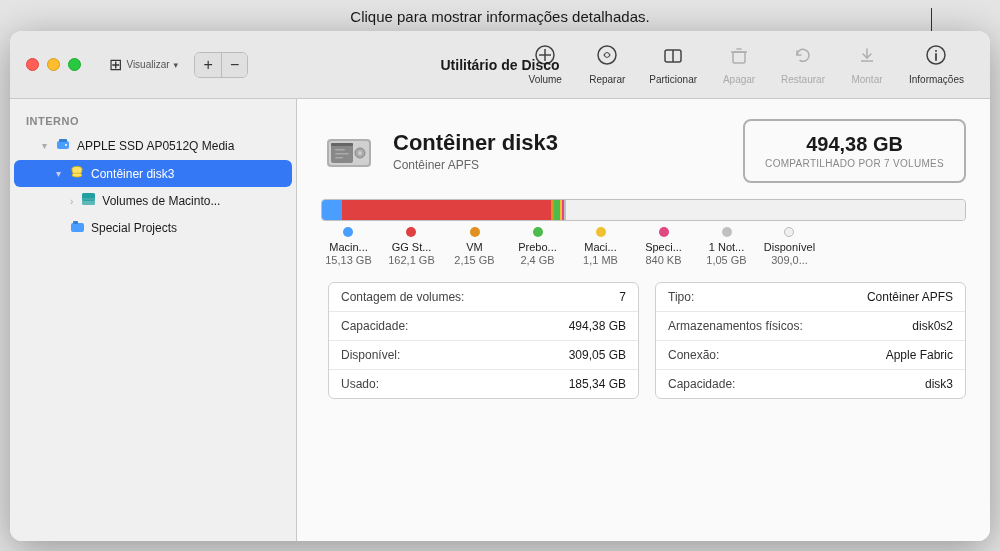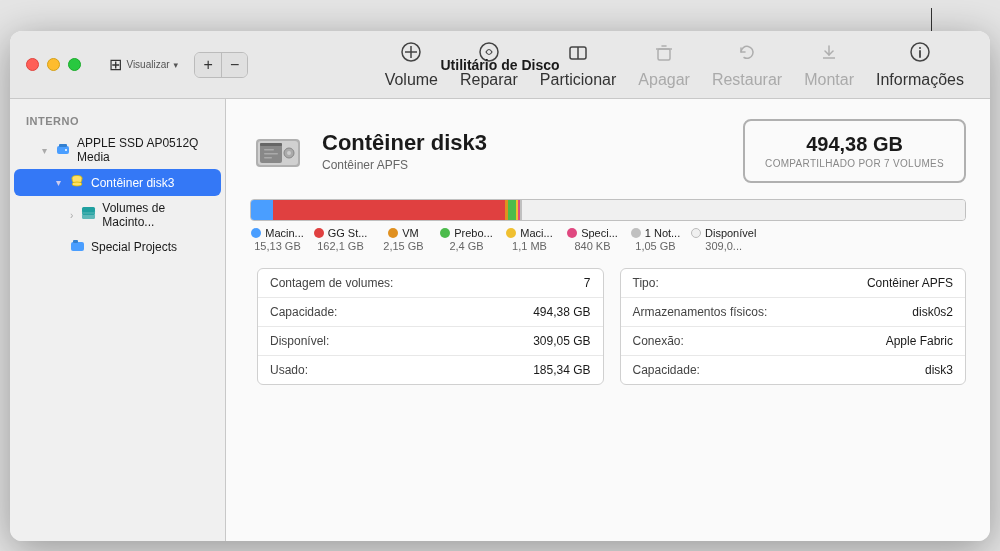--- a/index.html
+++ b/index.html
@@ -67,21 +67,21 @@
       padding: 4px 10px;
       cursor: pointer;
       border-radius: 6px;
       min-width: 60px;
     }
     .tool-icon {
       font-size: 20px;
       color: #444;
     }
     .tool-label {
-      font-size: 16px;
+      font-size: 10px;
       color: #333;
     }
     .tool-label.disabled { color: #aaa; }
     .view-btn {
       display: flex;
       align-items: center;
       gap: 4px;
       font-size: 11px;
       color: #333;
       cursor: pointer;
@@ -107,21 +107,21 @@
     }
     .vol-btn + .vol-btn { border-left: 1px solid #bbb; }
     
     .main-content {
       display: flex;
       flex: 1;
       overflow: hidden;
     }
     
     .sidebar {
-      width: 216px;
+      width: 287px;
       background: #f0f0f0;
       border-right: 1px solid #c8c8c8;
       padding: 12px 0;
       flex-shrink: 0;
       overflow-y: auto;
     }
     .sidebar-section-label {
       font-size: 11px;
       font-weight: 700;
       color: #888;
@@ -224,20 +224,21 @@
       display: flex;
       flex-direction: column;
       align-items: center;
       gap: 1px;
       min-width: 55px;
     }
     .legend-dot-row {
       display: flex;
       align-items: center;
       gap: 4px;
+      flex-direction: column;
     }
     .legend-dot {
       width: 10px;
       height: 10px;
       border-radius: 50%;
       flex-shrink: 0;
     }
     .legend-name {
       font-size: 11px;
       color: #222;
@@ -307,20 +308,23 @@
       width: 1px;
       height: 36px;
       background: #333;
     }
   </style>
 </head>
 <body>
 
 <div class="page-wrapper">
 
+  <div class="hint-area">
+    <span class="hint-text">Clique para mostrar informações detalhadas.</span>
+  </div>
 
   <div class="hint-line-container">
     <div class="hint-vline"></div>
   </div>
 
   <div class="window">
 
     <div class="toolbar">
 
       <div class="traffic-lights">

